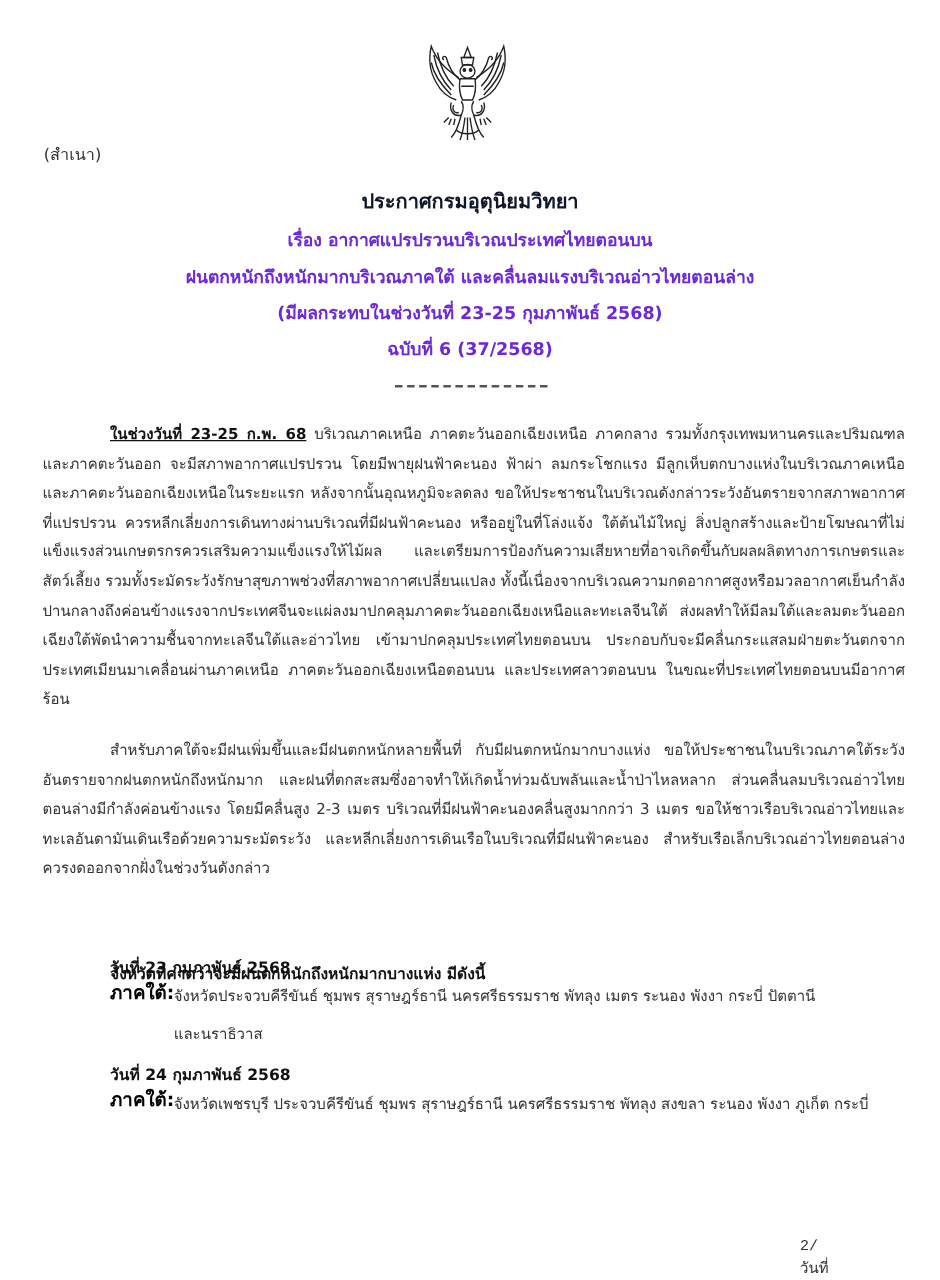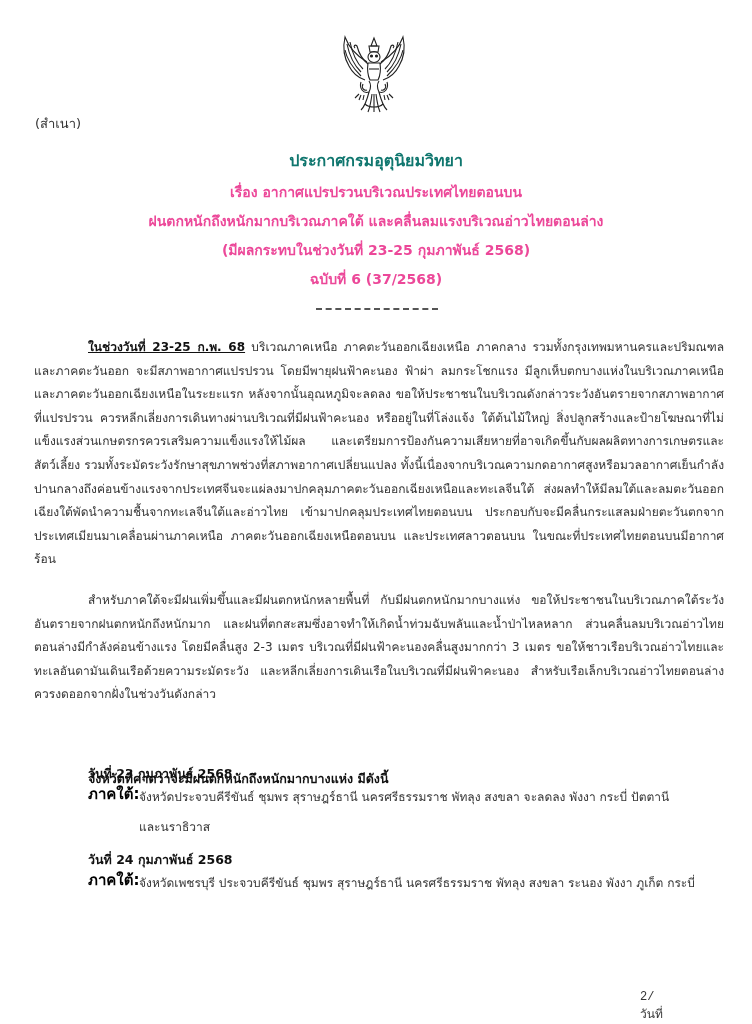--- a/index.html
+++ b/index.html
@@ -15,24 +15,24 @@
       position: absolute; left: 331px; top: 34px; width: 86px; height: 80px;
     }
     .copy-mark {
       position: absolute; left: 35px; top: 113px;
       font-size: 13px; color: #333;
     }
     .header-block {
       position: absolute; left: 0; width: 752px; text-align: center;
     }
     .title-main {
-      top: 148px; font-size: 16px; font-weight: bold; color: #0f766e;
+      top: 148px; font-size: 16px; font-weight: bold; color: #0f172a;
     }
     .title-line {
-      font-size: 14px; font-weight: bold; color: #ec4899;
+      font-size: 14px; font-weight: bold; color: #6d28d9;
     }
     .t1 { top: 181px; }
     .t2 { top: 210px; }
     .t3 { top: 239px; }
     .t4 { top: 268px; }
     .divider {
       position: absolute; left: 316px; top: 308px; width: 122px; height: 0;
       border-top: 2px dashed #555;
     }
 
@@ -130,21 +130,21 @@
   <div class="para p2">
     <span class="indent"></span><span>สำหรับภาคใต้จะมีฝนเพิ่มขึ้นและมีฝนตกหนักหลายพื้นที่ กับมีฝนตกหนักมากบางแห่ง ขอให้ประชาชนในบริเวณภาคใต้ระวังอันตรายจากฝนตกหนักถึงหนักมาก และฝนที่ตกสะสมซึ่งอาจทำให้เกิดน้ำท่วมฉับพลันและน้ำป่าไหลหลาก ส่วนคลื่นลมบริเวณอ่าวไทยตอนล่างมีกำลังค่อนข้างแรง โดยมีคลื่นสูง 2-3 เมตร บริเวณที่มีฝนฟ้าคะนองคลื่นสูงมากกว่า 3 เมตร ขอให้ชาวเรือบริเวณอ่าวไทยและทะเลอันดามันเดินเรือด้วยความระมัดระวัง และหลีกเลี่ยงการเดินเรือในบริเวณที่มีฝนฟ้าคะนอง สำหรับเรือเล็กบริเวณอ่าวไทยตอนล่างควรงดออกจากฝั่งในช่วงวันดังกล่าว</span>
   </div>
 
   <div class="list-head lh0">จังหวัดที่คาดว่าจะมีฝนตกหนักถึงหนักมากบางแห่ง มีดังนี้</div>
 
   <div class="list-head lh1">วันที่ 23 กุมภาพันธ์ 2568</div>
   <div class="region-row rr1">
     <span class="label">ภาคใต้:</span>
     <div class="provs">
-      <div>จังหวัดประจวบคีรีขันธ์ ชุมพร สุราษฎร์ธานี นครศรีธรรมราช พัทลุง สงขลา จะลดลง พังงา กระบี่ ปัตตานี</div>
+      <div>จังหวัดประจวบคีรีขันธ์ ชุมพร สุราษฎร์ธานี นครศรีธรรมราช พัทลุง เมตร ระนอง พังงา กระบี่ ปัตตานี</div>
       <div>และนราธิวาส</div>
     </div>
   </div>
 
   <div class="list-head lh2">วันที่ 24 กุมภาพันธ์ 2568</div>
   <div class="region-row rr2">
     <span class="label">ภาคใต้:</span>
     <div class="provs">
       <div>จังหวัดเพชรบุรี ประจวบคีรีขันธ์ ชุมพร สุราษฎร์ธานี นครศรีธรรมราช พัทลุง สงขลา ระนอง พังงา ภูเก็ต กระบี่</div>
     </div>

